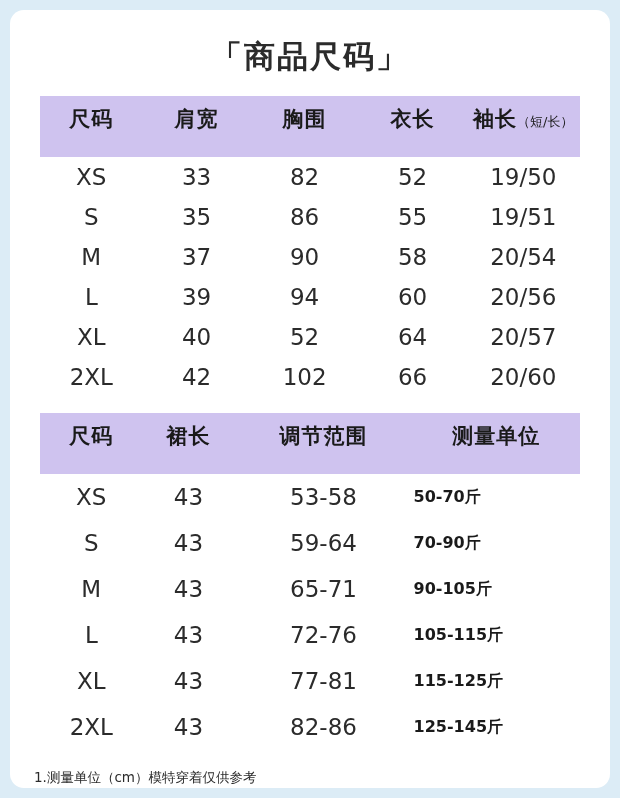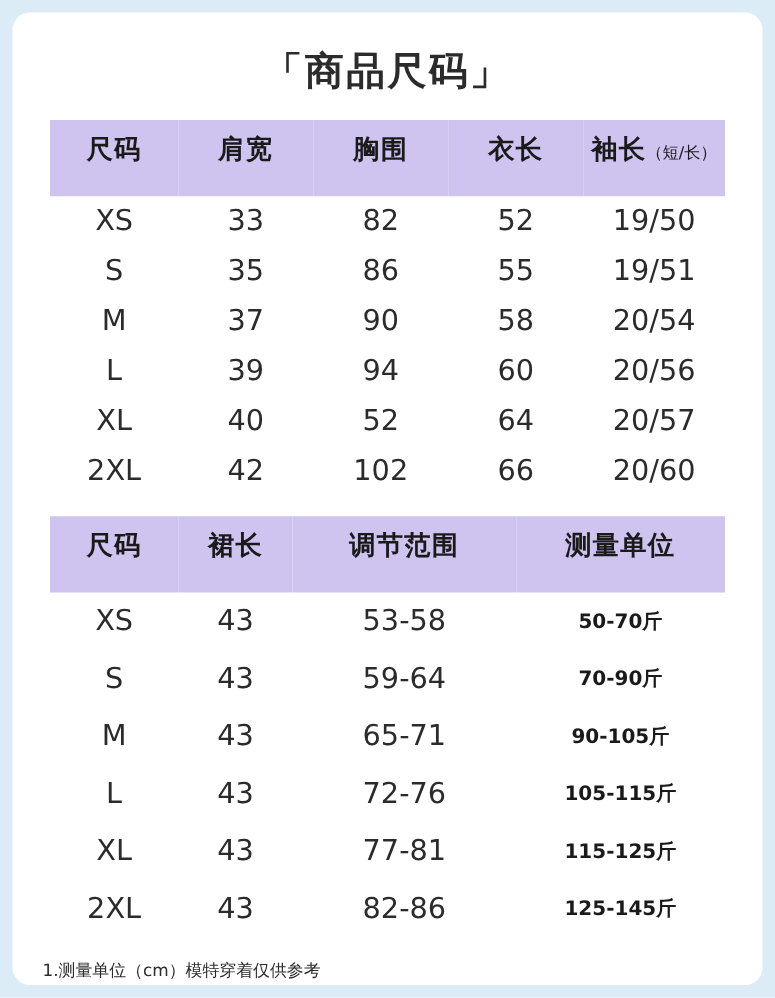--- a/index.html
+++ b/index.html
@@ -64,21 +64,21 @@
     font-family: "DejaVu Sans", sans-serif;
   }
   .t2 td.c {
     text-align: center;
     font-size: 23px;
     color: #2b2b2b;
     padding: 10px 0;
     font-family: "DejaVu Sans", sans-serif;
   }
   .t2 td.rec {
-    text-align: center;
+    text-align: left;
     font-size: 16px;
     font-weight: bold;
     color: #1a1a1a;
     font-family: "DejaVu Sans", sans-serif;
   }
   .gap {
     height: 16px;
   }
   .notes {
     margin: 14px 22px 0 24px;

